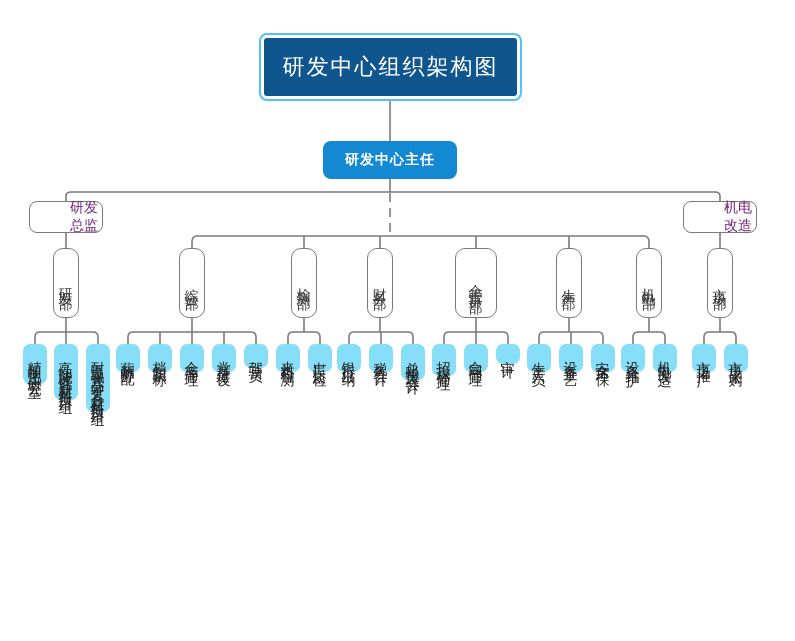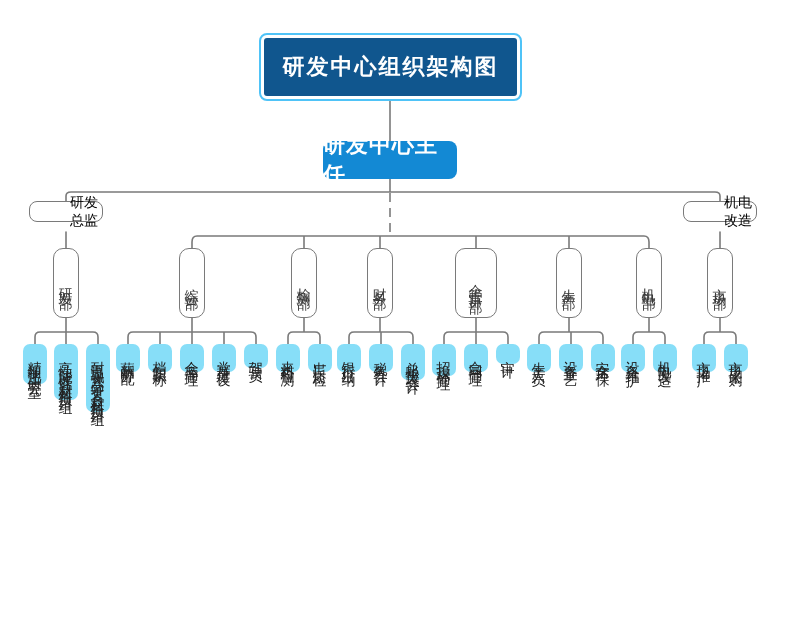--- a/index.html
+++ b/index.html
@@ -3,27 +3,27 @@
 <meta charset="utf-8">
 <style>
   html,body{margin:0;padding:0;background:#fff;}
   #canvas{position:relative;width:795px;height:641px;background:#fff;overflow:hidden;
           font-family:"DejaVu Sans",sans-serif;}
   #wires{position:absolute;left:0;top:0;}
   .node{position:absolute;box-sizing:border-box;}
   .title-outer{left:259px;top:33px;width:263px;height:68px;border:2px solid #4fc3f7;
                border-radius:8px;background:#fff;padding:3px;display:flex;}
   .title-inner{flex:1;background:#10568e;border-radius:3px;display:flex;align-items:center;
-               justify-content:center;color:#fff;font-weight:bold;font-size:22px;letter-spacing:2px;}
+               justify-content:center;color:#fff;font-weight:normal;font-size:22px;letter-spacing:2px;}
   .director{left:323px;top:141px;width:134px;height:38px;background:#1389d4;border-radius:8px;
             display:flex;align-items:center;justify-content:center;color:#fff;font-weight:bold;
-            font-size:22px;letter-spacing:1px;}
-  .head{top:201px;width:74px;height:21px;background:#fff;border:1.5px solid #7a7a7a;
+            font-size:14px;letter-spacing:1px;}
+  .head{top:201px;width:74px;height:32px;background:#fff;border:1.5px solid #7a7a7a;
         border-radius:8px;display:flex;align-items:center;justify-content:center;
-        color:#000000;font-size:14px;padding-left:40px;}
+        color:#701a75;font-size:14px;padding-left:40px;}
   .dept{top:248px;height:70px;background:#fff;border:1.5px solid #7a7a7a;border-radius:10px;
         display:flex;align-items:center;justify-content:center;color:#3a3a3a;}
   .dept span{writing-mode:vertical-lr;text-orientation:upright;font-size:14px;line-height:16px;
              letter-spacing:4px;max-height:58px;}
   .dept.w1{width:26px;} .dept.w2{width:42px;}
   .leaf{top:344px;width:24px;background:#87def8;border-radius:7px;display:flex;
         justify-content:center;padding:6px 0;color:#222;}
   .leaf span{writing-mode:vertical-lr;text-orientation:upright;font-size:14px;line-height:16px;
              letter-spacing:4px;}
 </style>

